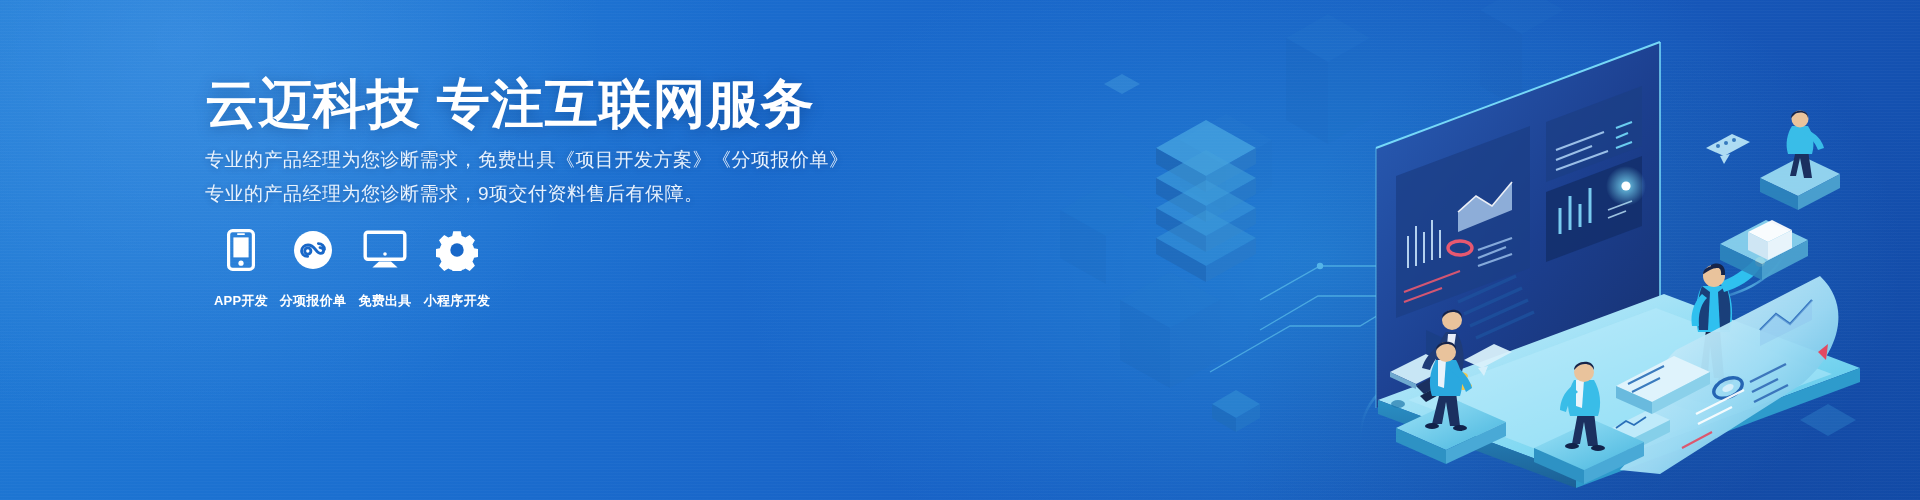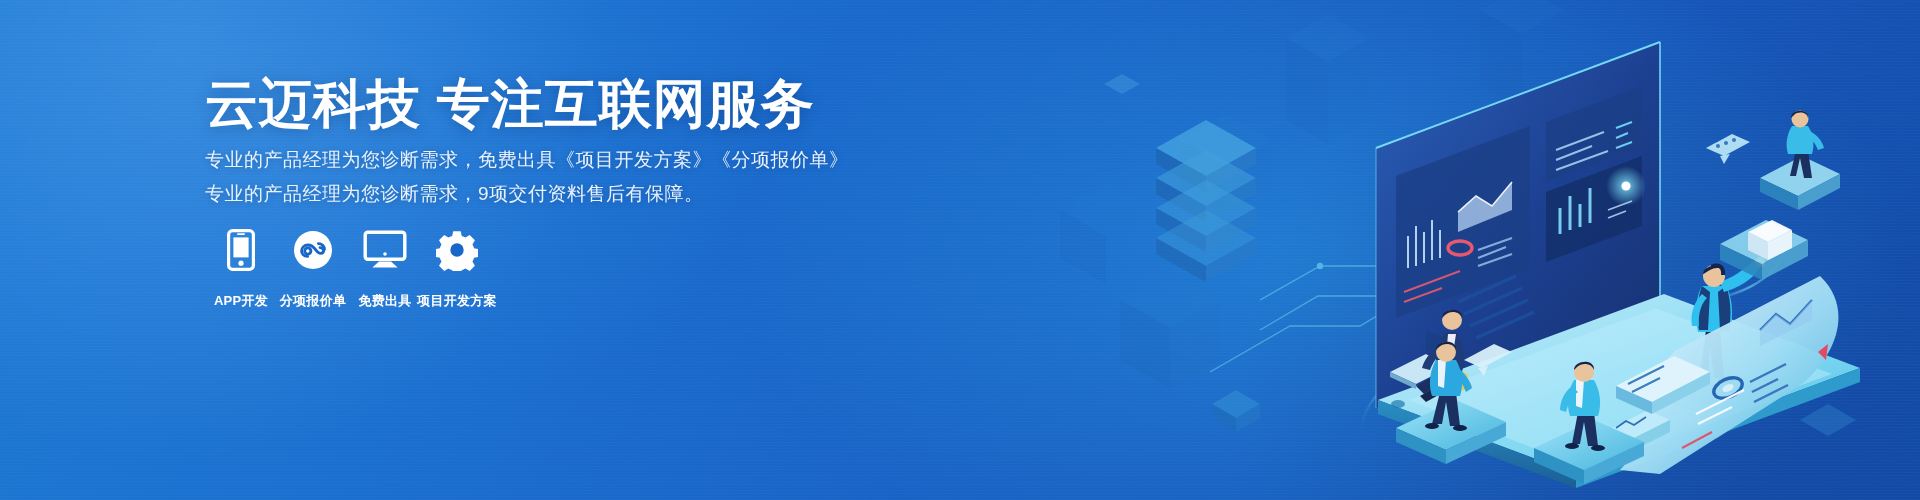--- a/index.html
+++ b/index.html
@@ -476,18 +476,18 @@
         <span class="svc-label">免费出具</span>
       </div>
 
       <div class="svc">
         <span class="svc-ico">
           <svg width="42" height="42" viewBox="0 0 42 42" xmlns="http://www.w3.org/2000/svg">
             <path d="M17.1 1.4 h7.8 l1.1 4.9 a15.6 15.6 0 0 1 4 1.7 l4.3 -2.6 l5.5 5.5 l-2.6 4.3 a15.6 15.6 0 0 1 1.7 4 l4.9 1.1 v7.8 l-4.9 1.1 a15.6 15.6 0 0 1 -1.7 4 l2.6 4.3 l-5.5 5.5 l-4.3 -2.6 a15.6 15.6 0 0 1 -4 1.7 l-1.1 4.9 h-7.8 l-1.1 -4.9 a15.6 15.6 0 0 1 -4 -1.7 l-4.3 2.6 l-5.5 -5.5 l2.6 -4.3 a15.6 15.6 0 0 1 -1.7 -4 l-4.9 -1.1 v-7.8 l4.9 -1.1 a15.6 15.6 0 0 1 1.7 -4 l-2.6 -4.3 l5.5 -5.5 l4.3 2.6 a15.6 15.6 0 0 1 4 -1.7 Z" fill="#ffffff" transform="translate(0.9 0.9) scale(0.955)"></path>
             <circle cx="21" cy="21" r="6.7" fill="#1867c8"></circle>
           </svg>
         </span>
-        <span class="svc-label">项目开发方案</span>
+        <span class="svc-label">小程序开发</span>
       </div>
 
     </div>
   </div>
 </div>
 
 </body></html>

